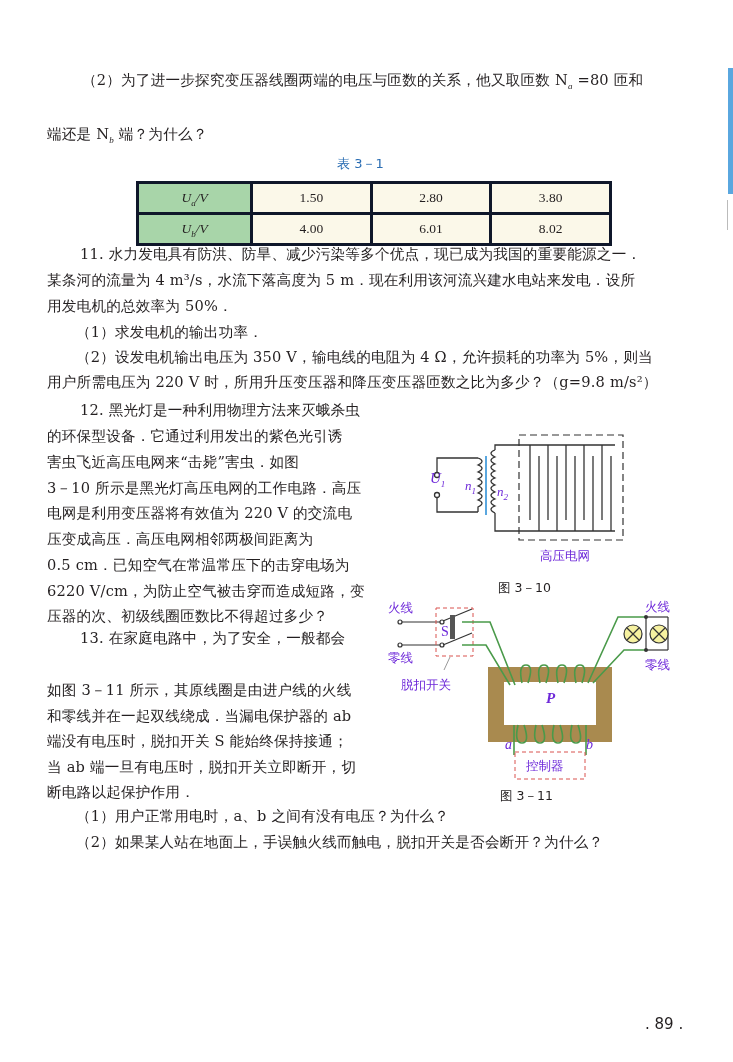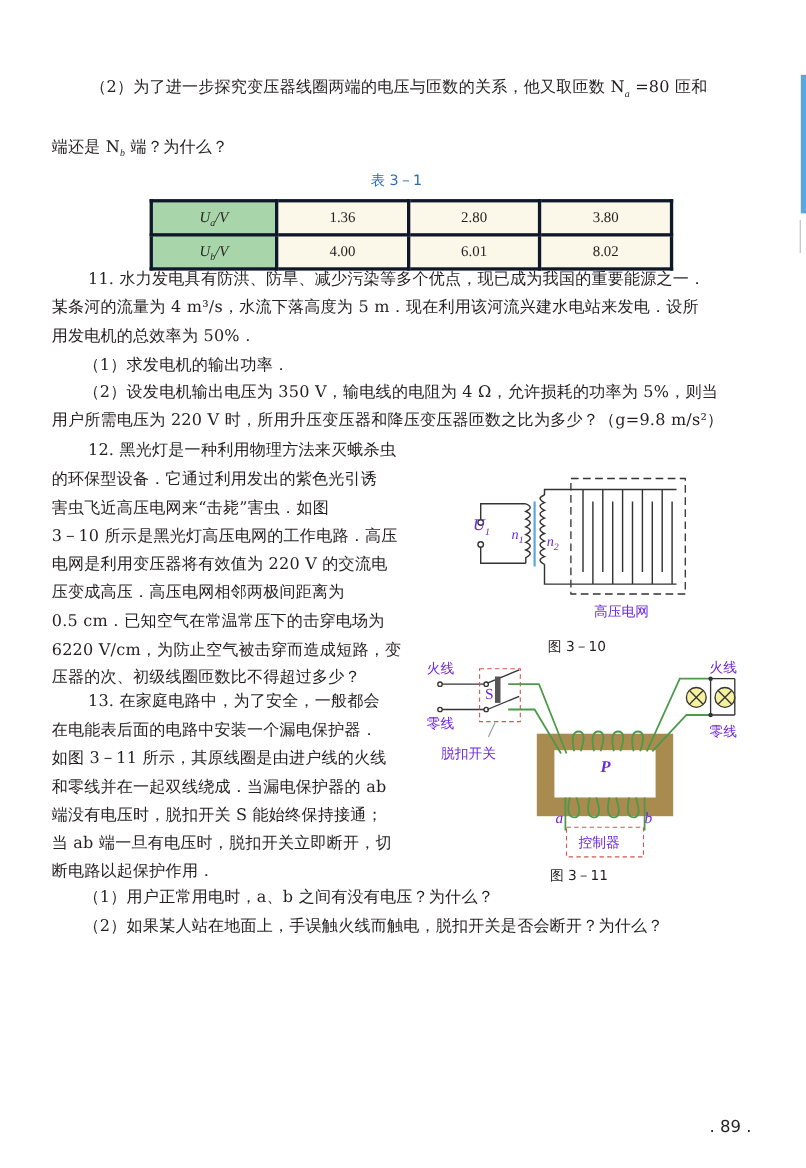--- a/index.html
+++ b/index.html
@@ -41,21 +41,21 @@
   </div>
   <div class="line" style="left:47px; top:124px;">
     <span>端还是 N</span><sub class="it">b</sub><span> 端？为什么？</span>
   </div>
 
   <div class="caption-blue">表 3－1</div>
   <table class="data">
     <tbody>
         <tr>
       <td class="head"><span>U</span><sub>a</sub><span>/V</span></td>
-      <td>1.36</td>
+      <td>1.50</td>
       <td>2.80</td>
       <td>3.80</td>
     </tr>
     <tr>
       <td class="head"><span>U</span><sub>b</sub><span>/V</span></td>
       <td>4.00</td>
       <td>6.01</td>
       <td>8.02</td>
     </tr>
   </tbody>
@@ -109,21 +109,20 @@
 
     <rect x="104" y="15" width="104" height="105" fill="none" stroke="#333" stroke-width="1.2" stroke-dasharray="7,4"></rect>
   </svg>
   <div class="fig-label it" style="left:430px; top:470px; font-family:'Liberation Serif',serif; font-size:15px;"><span>U</span><sub>1</sub></div>
   <div class="fig-label it" style="left:465px; top:478px; font-family:'Liberation Serif',serif; font-size:13px;"><span>n</span><sub>1</sub></div>
   <div class="fig-label it" style="left:497px; top:484px; font-family:'Liberation Serif',serif; font-size:13px;"><span>n</span><sub>2</sub></div>
   <div class="fig-label" style="left:540px; top:548px;">高压电网</div>
   <div class="fig-caption" style="left:498px; top:580px;">图 3－10</div>
 
   <div class="line" style="left:80px; top:628px;">13. 在家庭电路中，为了安全，一般都会</div>
-  <div class="line" style="left:47px; top:654px;">在电能表后面的电路中安装一个漏电保护器．</div>
   <div class="line" style="left:47px; top:680px;">如图 3－11 所示，其原线圈是由进户线的火线</div>
   <div class="line" style="left:47px; top:706px;">和零线并在一起双线绕成．当漏电保护器的 ab</div>
   <div class="line" style="left:47px; top:757px;">当 ab 端一旦有电压时，脱扣开关立即断开，切</div>
   <div class="line" style="left:47px; top:731px;">端没有电压时，脱扣开关 S 能始终保持接通；</div>
   <div class="line" style="left:47px; top:782px;">断电路以起保护作用．</div>
   <div class="line" style="left:76px; top:806px;">（1）用户正常用电时，a、b 之间有没有电压？为什么？</div>
   <div class="line" style="left:76px; top:832px;">（2）如果某人站在地面上，手误触火线而触电，脱扣开关是否会断开？为什么？</div>
 
   <svg style="left:380px; top:595px;" width="300" height="200" viewBox="0 0 300 200">
 

